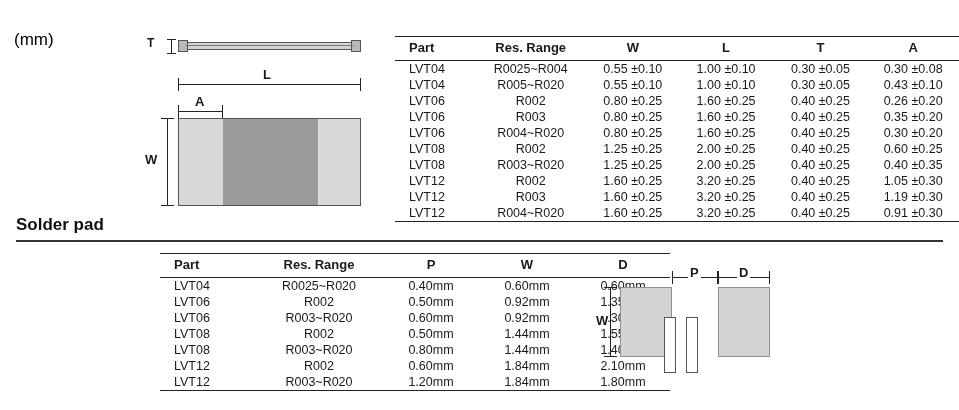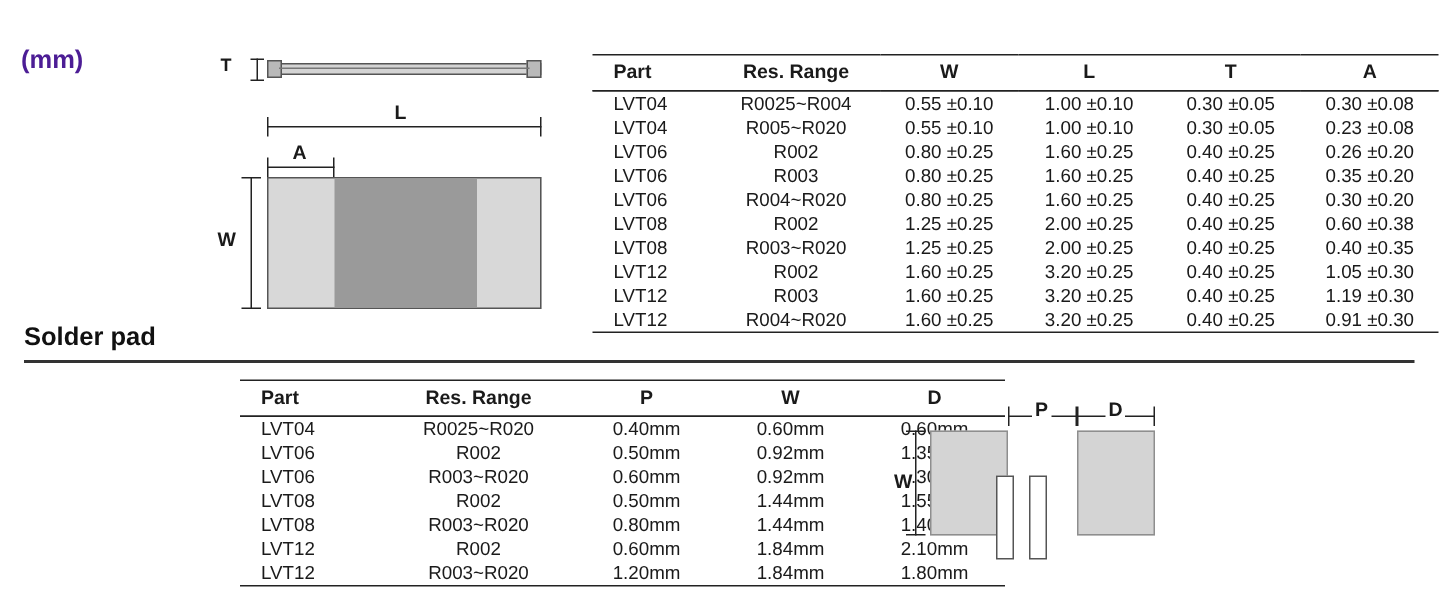--- a/index.html
+++ b/index.html
@@ -13,22 +13,21 @@
     position: relative;
     font-family: "Liberation Sans", sans-serif;
     color: #1a1a1a;
     overflow: hidden;
   }
   .unit-label {
     position: absolute;
     left: 14px;
     top: 30px;
     font-size: 17px;
-    color: #4c1d95;
-    font-weight: bold;
+    color: #000000;
   }
 
   
   .drawing-top {
     position: absolute;
     left: 135px;
     top: 28px;
     width: 240px;
     height: 190px;
   }
@@ -401,21 +400,21 @@
         <td>1.00 ±0.10</td>
         <td>0.30 ±0.05</td>
         <td>0.30 ±0.08</td>
       </tr>
       <tr>
         <td class="part">LVT04</td>
         <td>R005~R020</td>
         <td>0.55 ±0.10</td>
         <td>1.00 ±0.10</td>
         <td>0.30 ±0.05</td>
-        <td>0.23 ±0.08</td>
+        <td>0.43 ±0.10</td>
       </tr>
       <tr>
         <td class="part">LVT06</td>
         <td>R002</td>
         <td>0.80 ±0.25</td>
         <td>1.60 ±0.25</td>
         <td>0.40 ±0.25</td>
         <td>0.26 ±0.20</td>
       </tr>
       <tr>
@@ -433,21 +432,21 @@
         <td>1.60 ±0.25</td>
         <td>0.40 ±0.25</td>
         <td>0.30 ±0.20</td>
       </tr>
       <tr>
         <td class="part">LVT08</td>
         <td>R002</td>
         <td>1.25 ±0.25</td>
         <td>2.00 ±0.25</td>
         <td>0.40 ±0.25</td>
-        <td>0.60 ±0.38</td>
+        <td>0.60 ±0.25</td>
       </tr>
       <tr>
         <td class="part">LVT08</td>
         <td>R003~R020</td>
         <td>1.25 ±0.25</td>
         <td>2.00 ±0.25</td>
         <td>0.40 ±0.25</td>
         <td>0.40 ±0.35</td>
       </tr>
       <tr>

